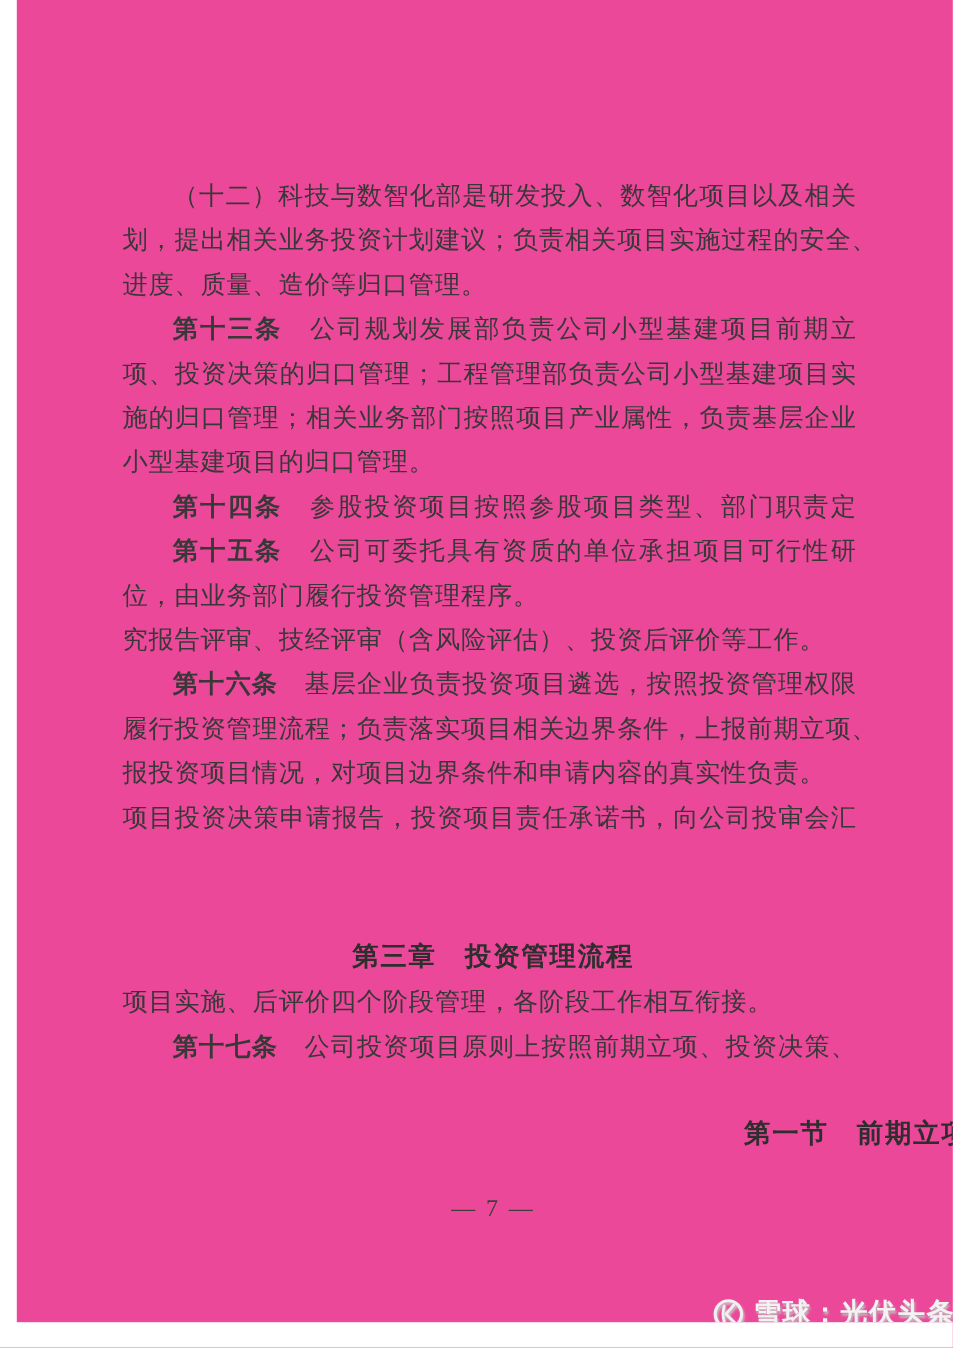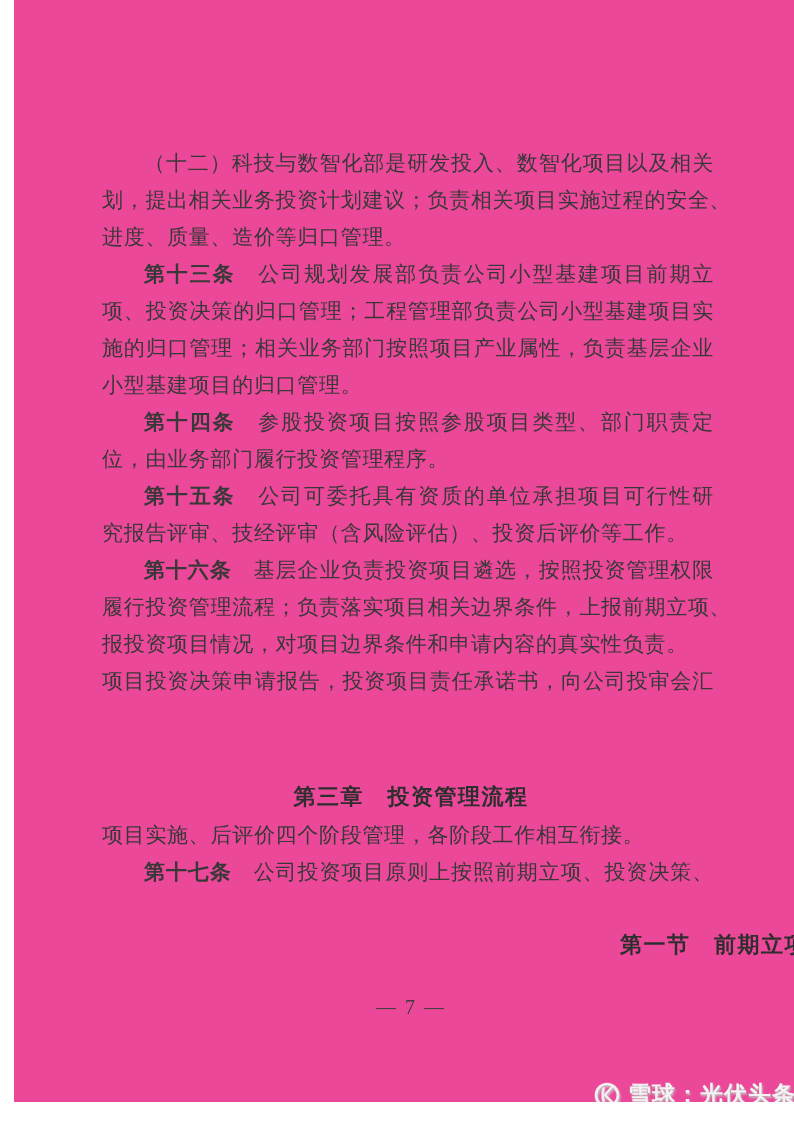--- a/index.html
+++ b/index.html
@@ -90,23 +90,23 @@
     <div class="line indent">（十二）科技与数智化部是研发投入、数智化项目以及相关</div>
     <div class="line">划，提出相关业务投资计划建议；负责相关项目实施过程的安全、</div>
     <div class="line end">进度、质量、造价等归口管理。</div>
 
     <div class="line indent"><span class="art-label">第十三条</span><span>　公司规划发展部负责公司小型基建项目前期立</span></div>
     <div class="line">项、投资决策的归口管理；工程管理部负责公司小型基建项目实</div>
     <div class="line">施的归口管理；相关业务部门按照项目产业属性，负责基层企业</div>
     <div class="line end">小型基建项目的归口管理。</div>
 
     <div class="line indent"><span class="art-label">第十四条</span><span>　参股投资项目按照参股项目类型、部门职责定</span></div>
+    <div class="line indent"><span class="art-label">第十五条</span><span>　公司可委托具有资质的单位承担项目可行性研</span></div>
+
     <div class="line end">位，由业务部门履行投资管理程序。</div>
-
-    <div class="line indent"><span class="art-label">第十五条</span><span>　公司可委托具有资质的单位承担项目可行性研</span></div>
     <div class="line end">究报告评审、技经评审（含风险评估）、投资后评价等工作。</div>
 
     <div class="line indent"><span class="art-label">第十六条</span><span>　基层企业负责投资项目遴选，按照投资管理权限</span></div>
     <div class="line">履行投资管理流程；负责落实项目相关边界条件，上报前期立项、</div>
     <div class="line end">报投资项目情况，对项目边界条件和申请内容的真实性负责。</div>
     <div class="line">项目投资决策申请报告，投资项目责任承诺书，向公司投审会汇</div>
   </div>
 
   <div class="chapter-heading">第三章　投资管理流程</div>
 

